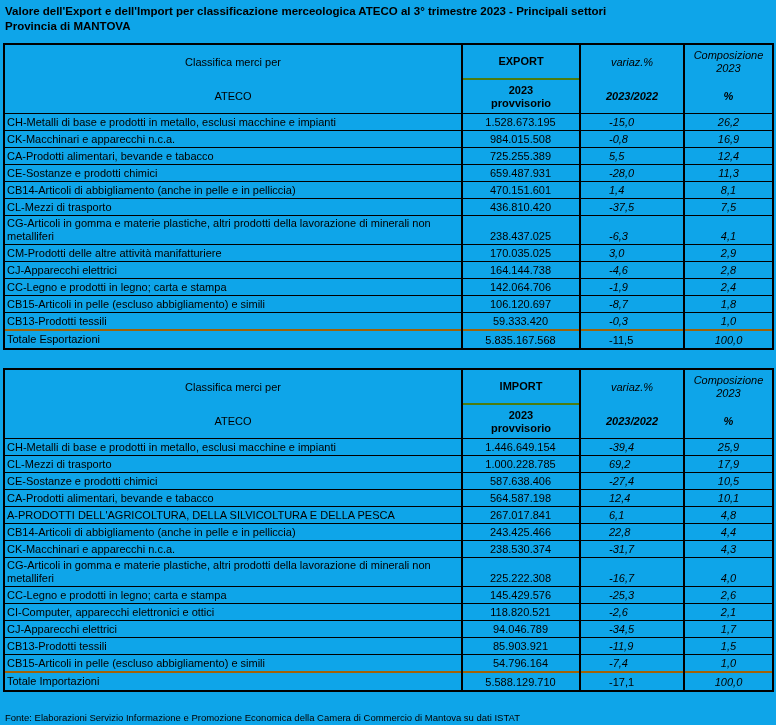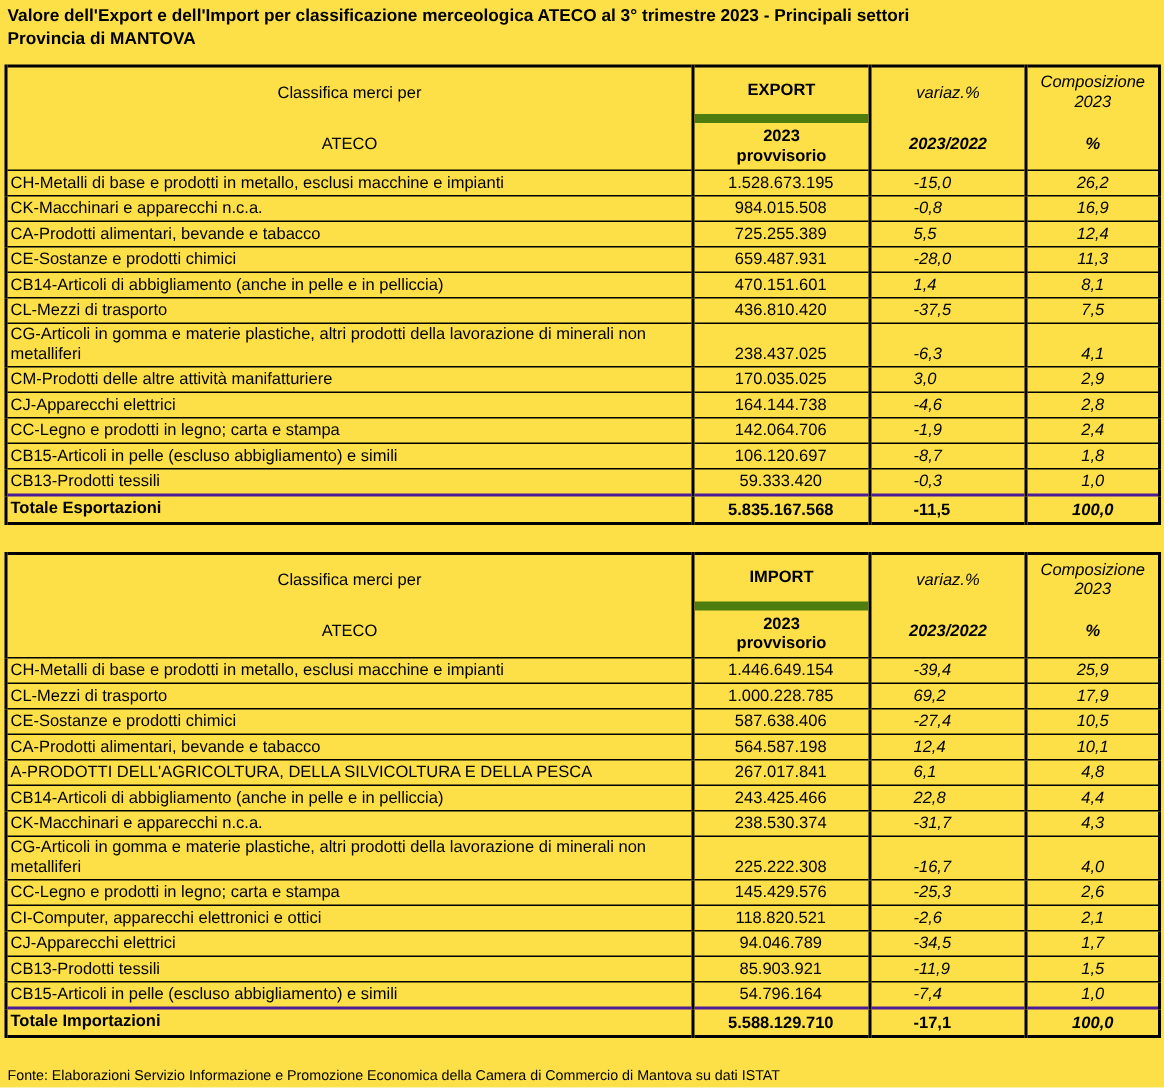--- a/index.html
+++ b/index.html
@@ -8,21 +8,21 @@
     background: #ffffff;
     width: 776px;
     height: 725px;
     font-family: "Liberation Sans", sans-serif;
     color: #000;
     -webkit-font-smoothing: antialiased;
   }
   .page {
     width: 776px;
     height: 725px;
-    background: #fde047;
+    background: #0ea5e9;
     box-sizing: border-box;
     overflow: hidden;
   }
   .titles {
     padding: 4px 0 0 5px;
   }
   .title-line {
     font-size: 11.5px;
     font-weight: bold;
     line-height: 15px;
@@ -64,34 +64,34 @@
   .hdr-stack > div {
     flex: 1 1 50%;
     display: flex;
     align-items: center;
     justify-content: center;
     text-align: center;
     white-space: pre-line;
   }
   td.hdr-flow { border-bottom: 2px solid #000; }
   td.hdr-flow .hdr-stack > div { font-weight: bold; }
-  td.hdr-flow .hdr-stack > div:first-child { border-bottom: 6px solid #4d7c0f; }
+  td.hdr-flow .hdr-stack > div:first-child { border-bottom: 2px solid #4d7c0f; }
   td.hdr-var .hdr-stack > div, td.hdr-comp .hdr-stack > div { font-style: italic; }
   td.hdr-var .hdr-stack > div:last-child,
   td.hdr-comp .hdr-stack > div:last-child { font-weight: bold; }
   
   td.c-label { text-align: left; vertical-align: middle; }
   td.c-val   { text-align: center; vertical-align: bottom; padding-right: 3px; }
   td.c-var   { vertical-align: bottom; font-style: italic; padding-right: 9px; padding-left: 28px; }
   td.c-comp  { text-align: center; vertical-align: bottom; font-style: italic; }
   tr.row td { height: 14px; }
   
   tr.total td {
-    border-top: 2px solid #4c1d95;
-    font-weight: bold;
+    border-top: 2px solid #a16207;
+    font-weight: normal;
     height: 15px;
   }
   tr.total td.c-var { font-style: normal; }
   tr.total td.c-comp { font-style: italic; }
   .source-note {
     font-size: 9.5px;
     padding: 20px 0 0 5px;
   }
 </style>
 </head>

